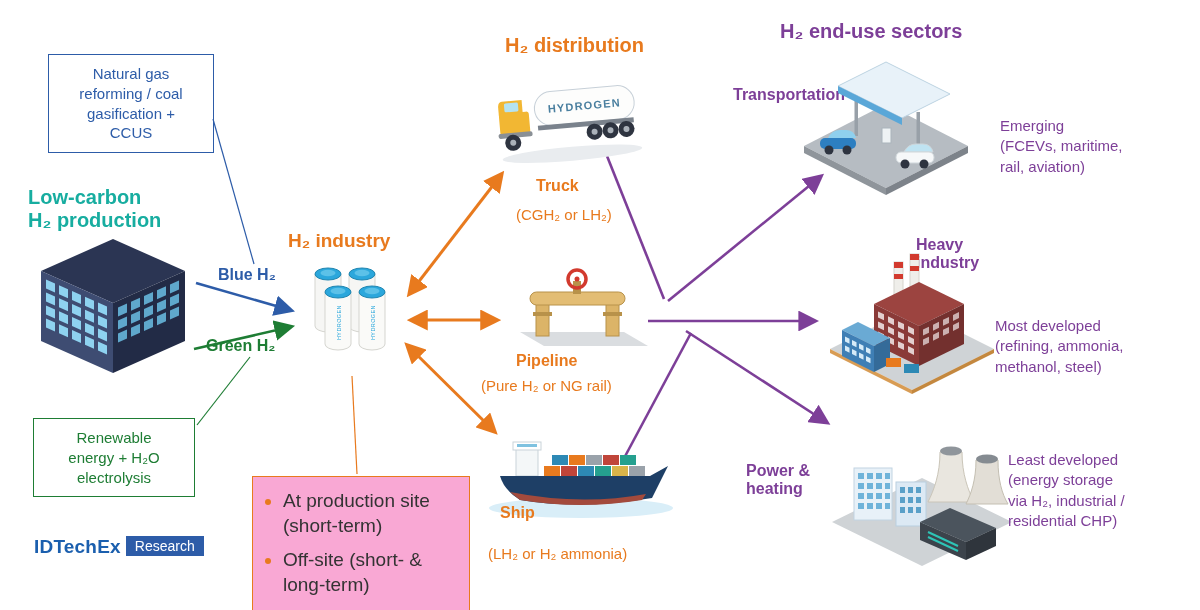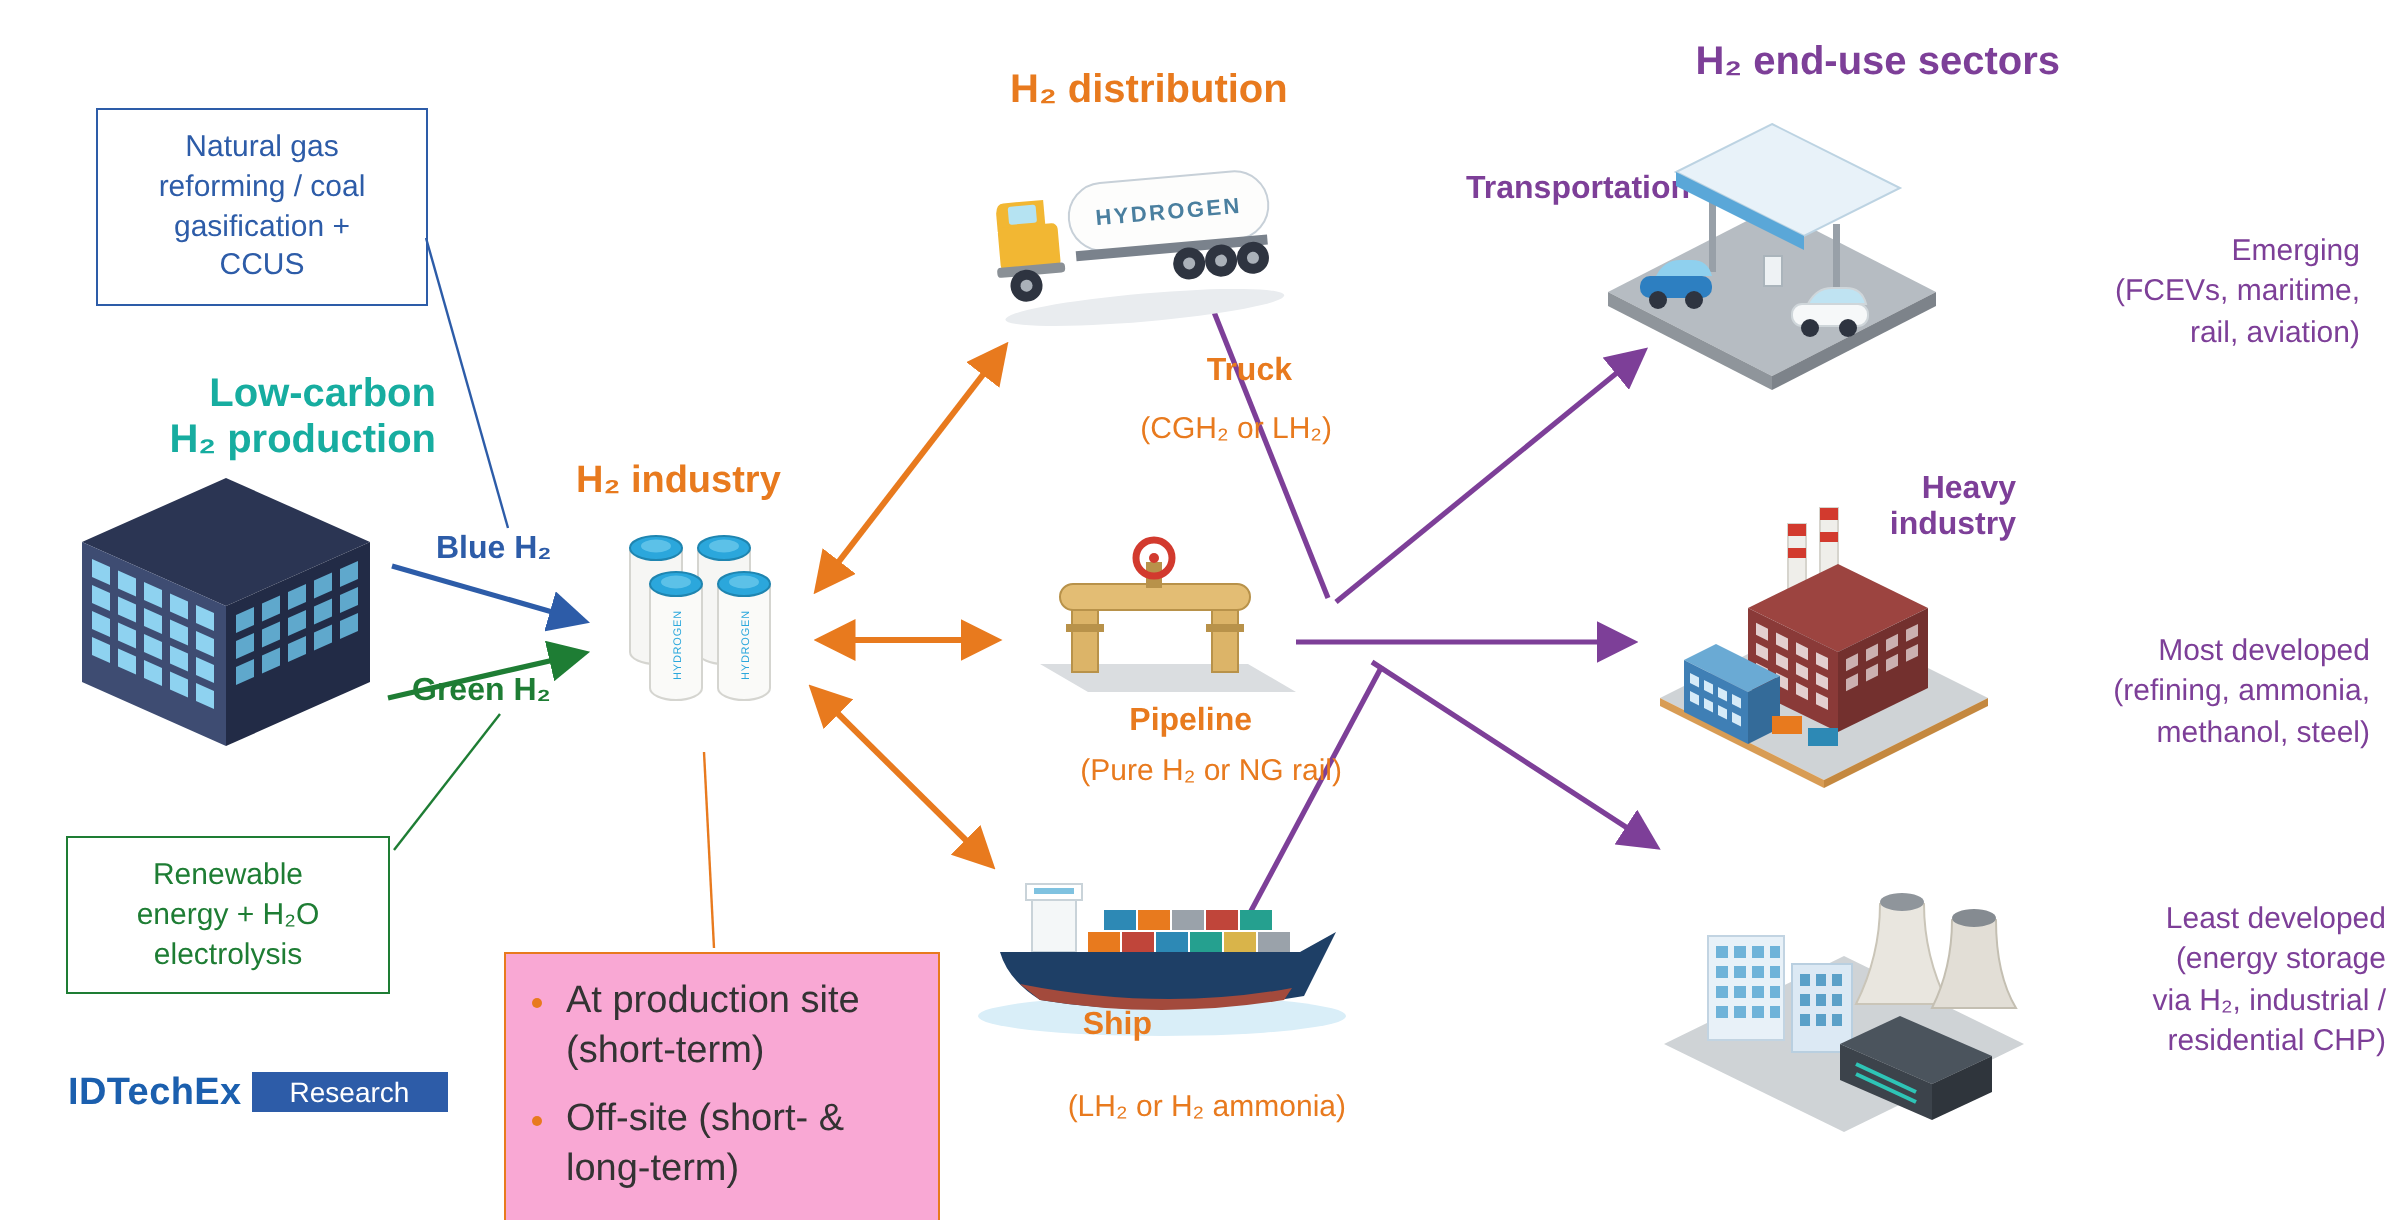--- a/index.html
+++ b/index.html
@@ -1,34 +1,34 @@
 <!DOCTYPE html>
 <html><head>
 <meta charset="utf-8">
 <style>
   html,body{margin:0;padding:0;background:#ffffff}
   .canvas{position:relative;width:1200px;height:610px;background:#fff;font-family:"Liberation Sans",sans-serif;overflow:hidden;color:#333}
   .abs{position:absolute}
   .pre{white-space:pre-line}
-  .ctr{text-align:right}
+  .ctr{text-align:left}
   .note{border:1.5px solid;font-size:15px;line-height:1.32;padding:9px 7px;text-align:center;white-space:pre-line}
   .note.blue{border-color:#2d5ca8;color:#2d5ca8}
   .note.green{border-color:#1e7d34;color:#1e7d34}
   .storage-notes{border:1.5px solid #e87a1e;padding:8px 12px;font-size:19px;color:#333;background:#f9a8d4}
   .storage-notes ul{margin:0;padding-left:18px;list-style:disc}
   .storage-notes li{white-space:pre-line;line-height:1.3;margin:4px 0 10px}
   .storage-notes li::marker{color:#e87a1e}
   .t-teal{color:#17ada0}.t-blue{color:#2d5ca8}.t-green{color:#1e7d34}.t-orange{color:#e87a1e}.t-purple{color:#7d3f98}
   .h1{font-size:20px;font-weight:bold}
   .h2{font-size:19px;font-weight:bold}
   .lbl{font-size:16px;font-weight:bold}
   .sub{font-size:15px;line-height:1.35}
   .logo{display:flex;align-items:flex-start}
   .logo-main{color:#1b5fae;font-weight:bold;font-size:19px;letter-spacing:.2px}
-  .logo-sub{background:#2d5ca8;color:#fff;font-size:14px;padding:2px 19px;margin-left:5px}
+  .logo-sub{background:#2d5ca8;color:#fff;font-size:14px;padding:2px 9px;margin-left:5px}
 </style>
 </head>
 <body>
 
 <div class="canvas">
 
   <svg class="abs" style="left:0;top:0" width="1200" height="610" viewBox="0 0 1200 610">
     <defs>
       <marker id="aB" viewBox="0 0 8 8" markerWidth="8" markerHeight="8" refX="6" refY="4" orient="auto-start-reverse">
           <path d="M0,0 L8,4 L0,8 Z" fill="#2d5ca8"></path>
@@ -300,20 +300,22 @@
         <rect x="35" y="89" width="4.5" height="5"></rect>
         <rect x="42" y="89" width="4.5" height="5"></rect>
     </g>
     <rect x="62" y="112" width="15" height="9" fill="#e87a1e"></rect>
     <rect x="80" y="118" width="15" height="9" fill="#2d89b5"></rect>
   </svg>
   <div class="abs sub t-purple ctr pre" style="left:995px;top:316px;width:190px">Most developed
 (refining, ammonia,
 methanol, steel)</div>
 
+  <div class="abs lbl t-purple ctr pre" style="left:746px;top:462px;width:100px">Power &amp;
+heating</div>
 
   <svg class="abs" style="left:824px;top:416px" width="195" height="152" viewBox="0 0 195 152">
     <polygon points="98,62 188,106 98,150 8,106" fill="#cfd3d6"></polygon>
     <path d="M116,36 C116,58 110,74 104,86 L150,86 C144,74 138,58 138,36 Q127,30 116,36 Z" fill="#e9e6df" stroke="#cac5b8"></path>
     <ellipse cx="127" cy="35" rx="11" ry="4.5" fill="#8f959b"></ellipse>
     <path d="M152,44 C152,64 147,78 142,88 L184,88 C178,78 174,64 174,44 Q163,38 152,44 Z" fill="#e2ded6" stroke="#c4bfb2"></path>
     <ellipse cx="163" cy="43" rx="11" ry="4.5" fill="#858b91"></ellipse>
     <rect x="30" y="52" width="38" height="52" fill="#e8f1f8" stroke="#c2d4e2"></rect>
     <g fill="#6fb3d9">
       <rect x="34" y="57" width="6" height="6"></rect>

